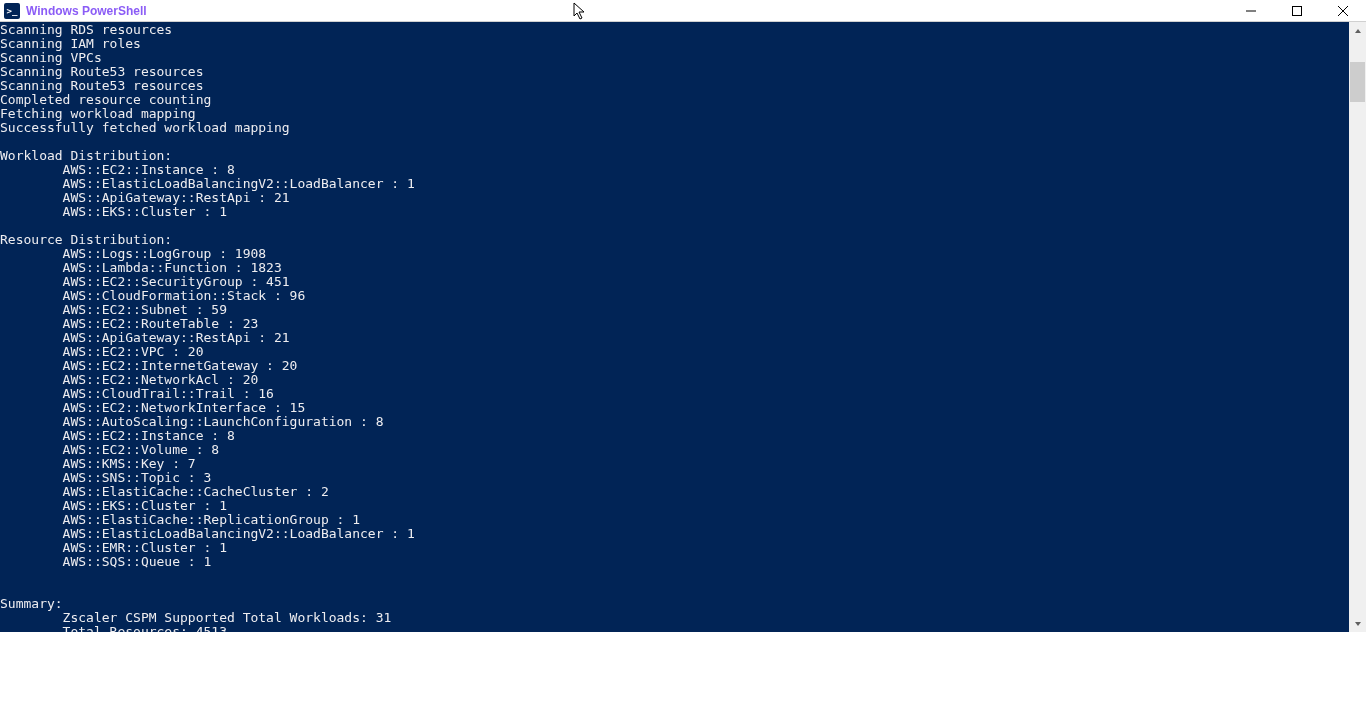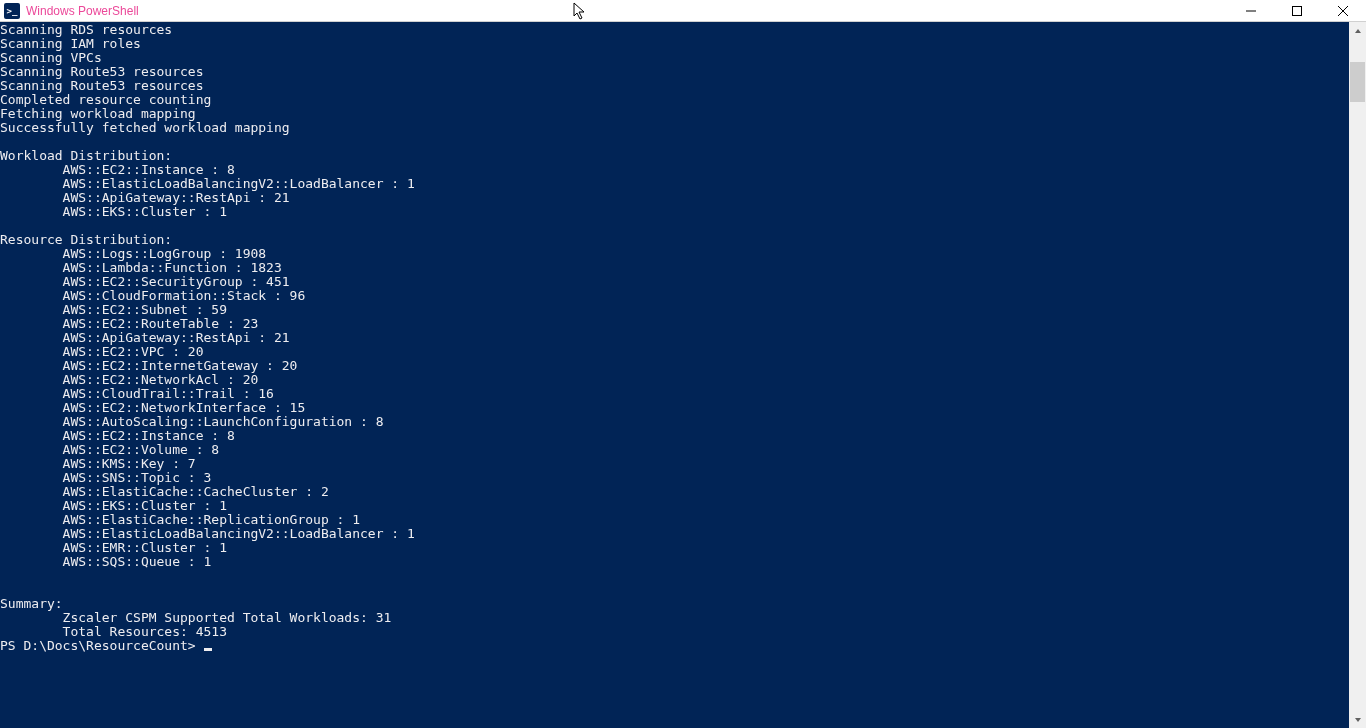--- a/index.html
+++ b/index.html
@@ -37,21 +37,22 @@
       display: inline-flex;
       align-items: center;
       justify-content: center;
       color: #fff;
       font-size: 9px;
       font-weight: bold;
       font-family: Consolas, monospace;
     }
     .title-text {
       font-size: 12px;
-      color: #ec4899;
+      color: #8b5cf6;
+      font-weight: bold;
     }
     .window-controls {
       display: flex;
       height: 100%;
     }
     .win-btn {
       width: 46px;
       height: 100%;
       display: flex;
       align-items: center;
@@ -60,21 +61,21 @@
       font-size: 10px;
       color: #000;
       cursor: default;
     }
     .win-btn svg {
       width: 10px;
       height: 10px;
     }
     .terminal-area {
       position: relative;
-      height: 706px;
+      height: 610px;
       background: #012456;
     }
     .terminal {
       position: absolute;
       top: 0;
       left: 0;
       right: 17px;
       bottom: 0;
       background: #012456;
       color: #eeedf0;

